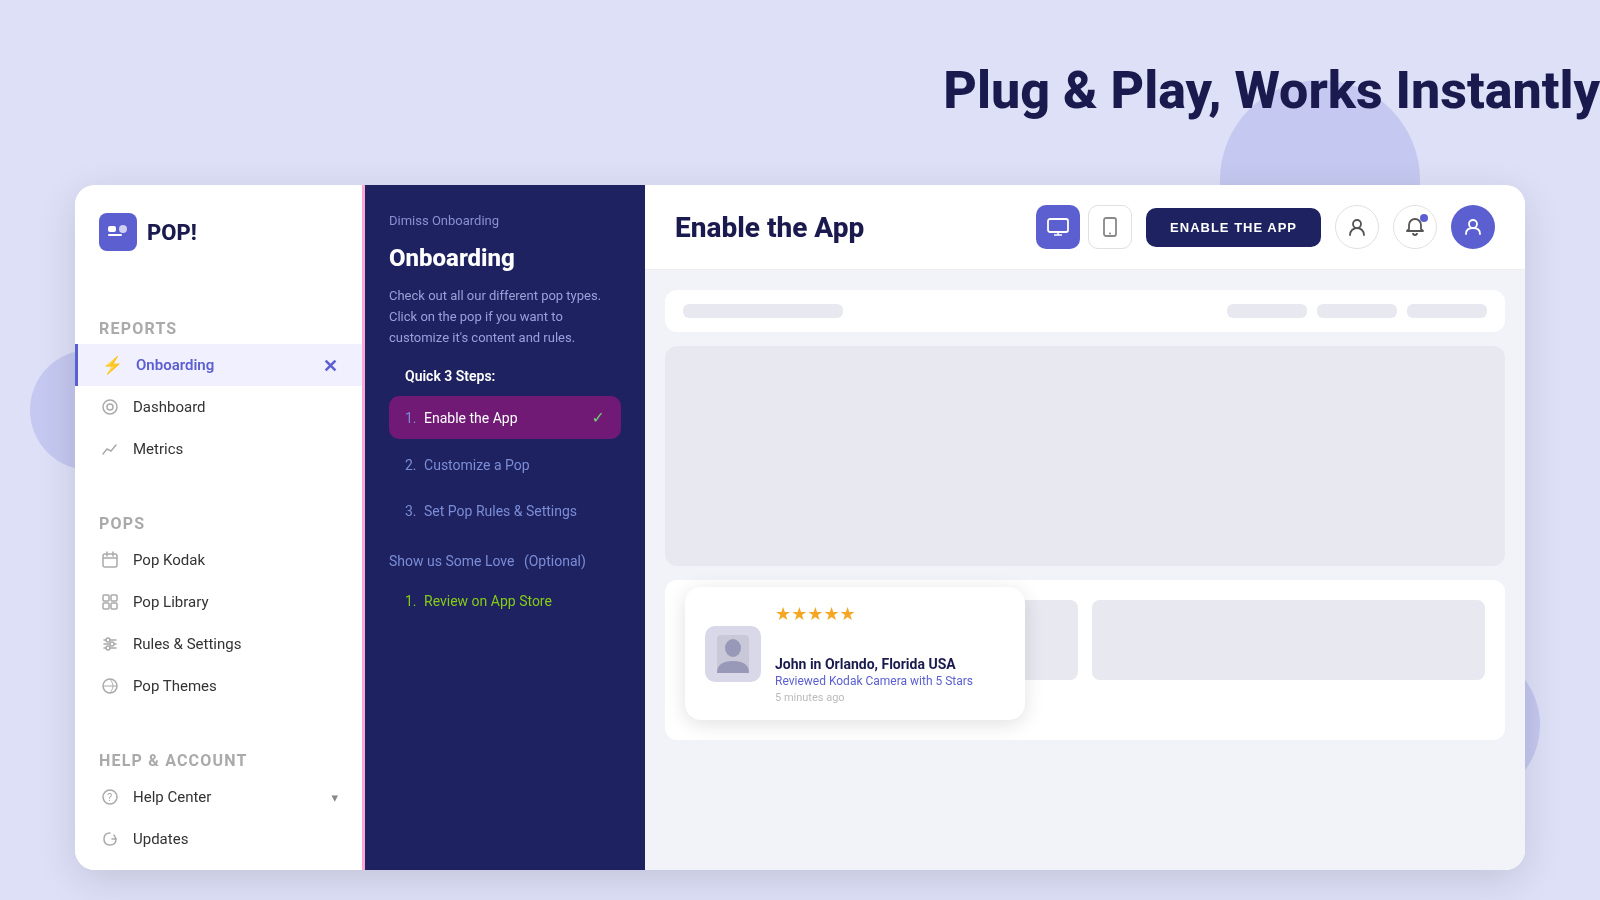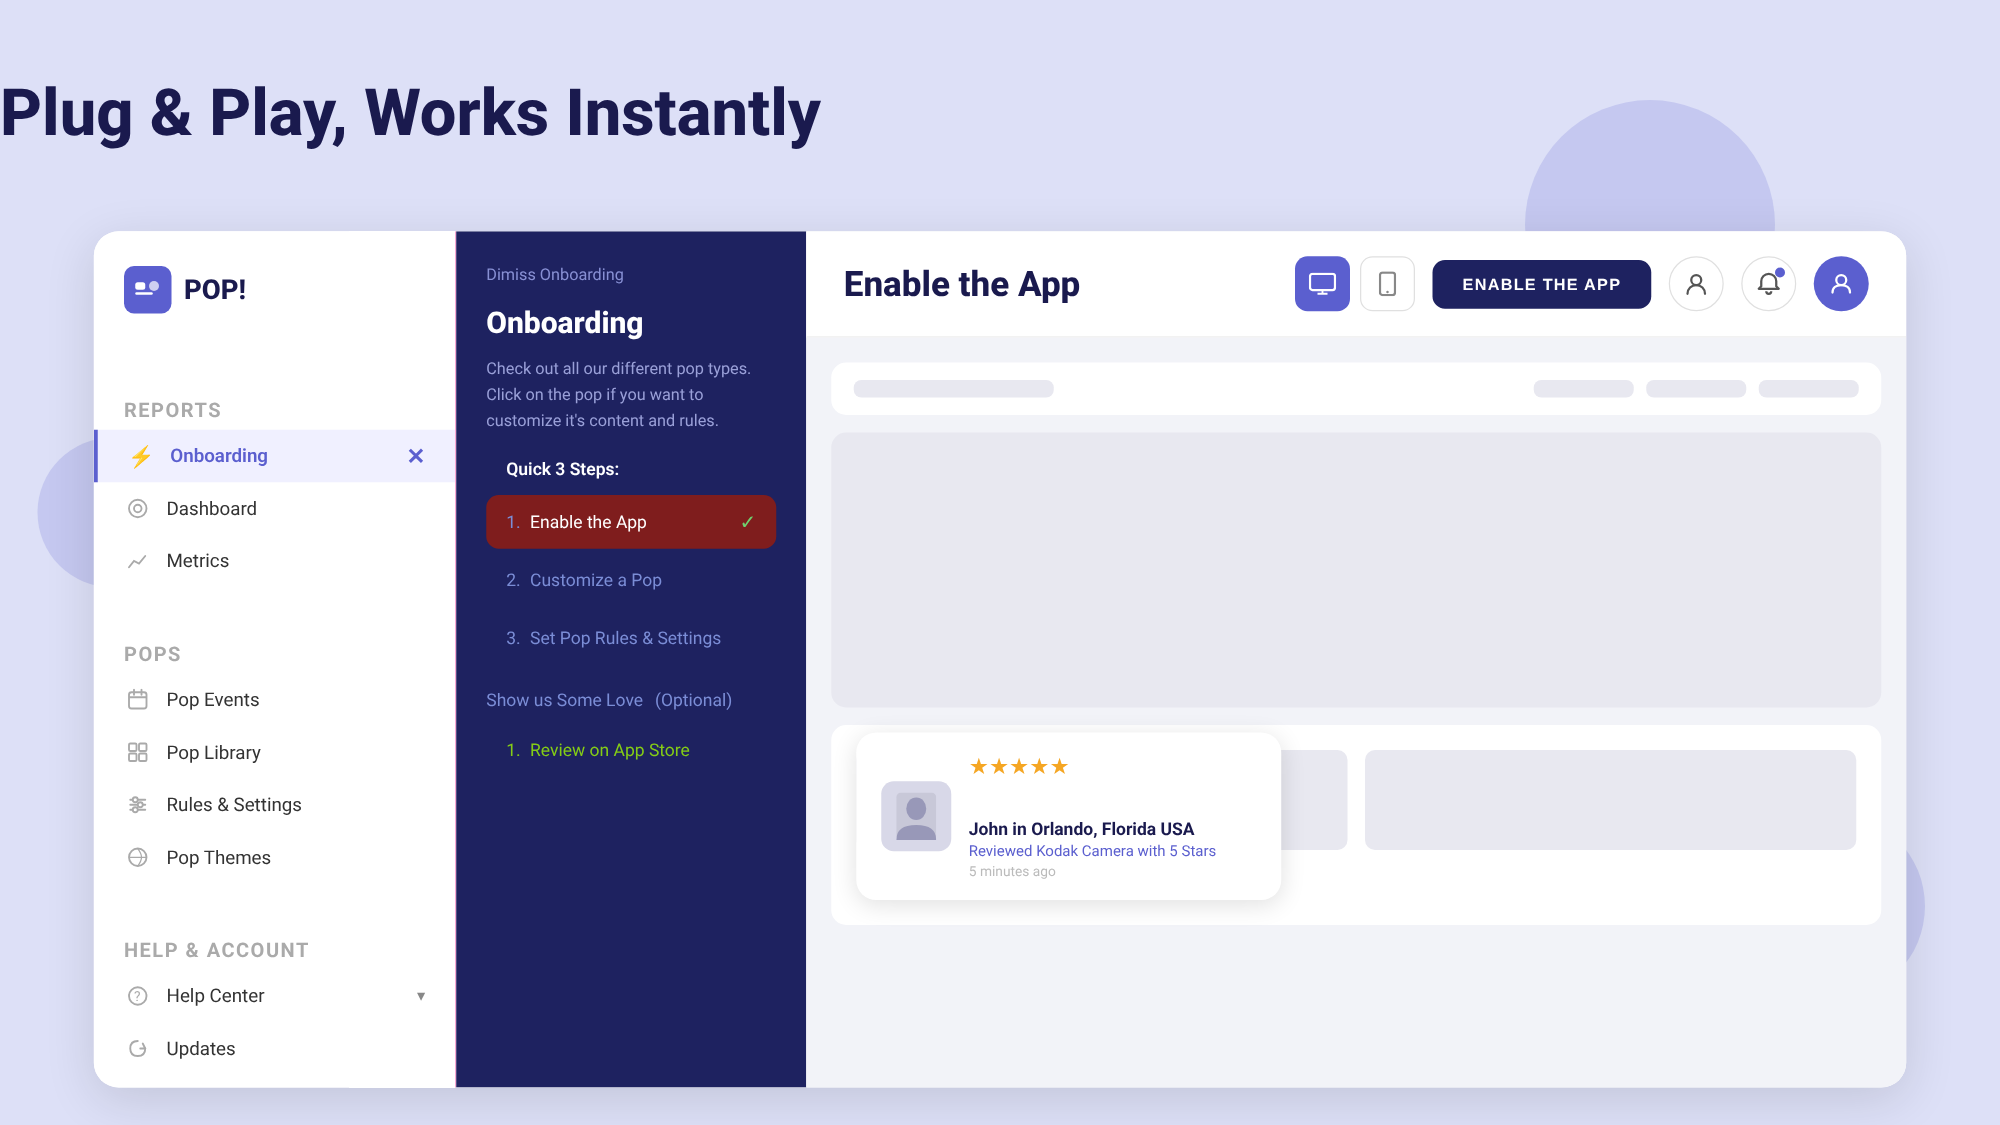--- a/index.html
+++ b/index.html
@@ -14,28 +14,29 @@
 
     
     .bg-circle {
       position: absolute;
       border-radius: 50%;
       background: #c5c8f0;
       pointer-events: none;
     }
 
     .page-title {
-      text-align: left;
+      text-align: right;
       font-size: 52px;
       font-weight: 800;
       color: #1a1a4e;
       padding-top: 60px;
       padding-bottom: 30px;
       position: relative;
       z-index: 1;
+      margin-left: 46px;
     }
 
     
     .main-card {
       display: flex;
       position: absolute;
       top: 185px;
       left: 75px;
       right: 75px;
       bottom: 30px;
@@ -45,21 +46,21 @@
       box-shadow: 0 10px 40px rgba(0,0,0,0.12);
     }
 
     
     .sidebar {
       width: 290px;
       min-width: 290px;
       background: white;
       padding: 28px 0;
       overflow-y: auto;
-      border-right: 1px solid #f9a8d4;
+      border-right: 3px solid #f9a8d4;
     }
 
     .logo-area {
       display: flex;
       align-items: center;
       gap: 10px;
       padding: 0 24px 24px;
     }
 
     .logo-icon {
@@ -175,21 +176,21 @@
       align-items: center;
       justify-content: space-between;
       padding: 12px 16px;
       border-radius: 10px;
       margin-bottom: 6px;
       cursor: pointer;
       font-size: 14px;
     }
 
     .step-item.active-step {
-      background: #7f1d1d;
+      background: #701a75;
     }
 
     .step-item .step-text {
       color: #7b8dd6;
     }
 
     .step-item .step-text .step-num {
       color: #7b8dd6;
       margin-right: 4px;
     }
@@ -522,21 +523,21 @@
 
     <div class="sidebar-item">
       <span class="item-icon">
         <svg width="18" height="18" viewBox="0 0 18 18" fill="none">
           <rect x="2" y="3" width="14" height="13" rx="2" stroke="#aaa" stroke-width="1.5"></rect>
           <line x1="2" y1="7" x2="16" y2="7" stroke="#aaa" stroke-width="1.5"></line>
           <line x1="6" y1="1" x2="6" y2="5" stroke="#aaa" stroke-width="1.5" stroke-linecap="round"></line>
           <line x1="12" y1="1" x2="12" y2="5" stroke="#aaa" stroke-width="1.5" stroke-linecap="round"></line>
         </svg>
       </span>
-      <span>Pop Events</span>
+      <span>Pop Kodak</span>
     </div>
     <div class="sidebar-item">
       <span class="item-icon">
         <svg width="18" height="18" viewBox="0 0 18 18" fill="none">
           <rect x="2" y="2" width="6" height="6" rx="1" stroke="#aaa" stroke-width="1.5"></rect>
           <rect x="10" y="2" width="6" height="6" rx="1" stroke="#aaa" stroke-width="1.5"></rect>
           <rect x="2" y="10" width="6" height="6" rx="1" stroke="#aaa" stroke-width="1.5"></rect>
           <rect x="10" y="10" width="6" height="6" rx="1" stroke="#aaa" stroke-width="1.5"></rect>
         </svg>
       </span>

